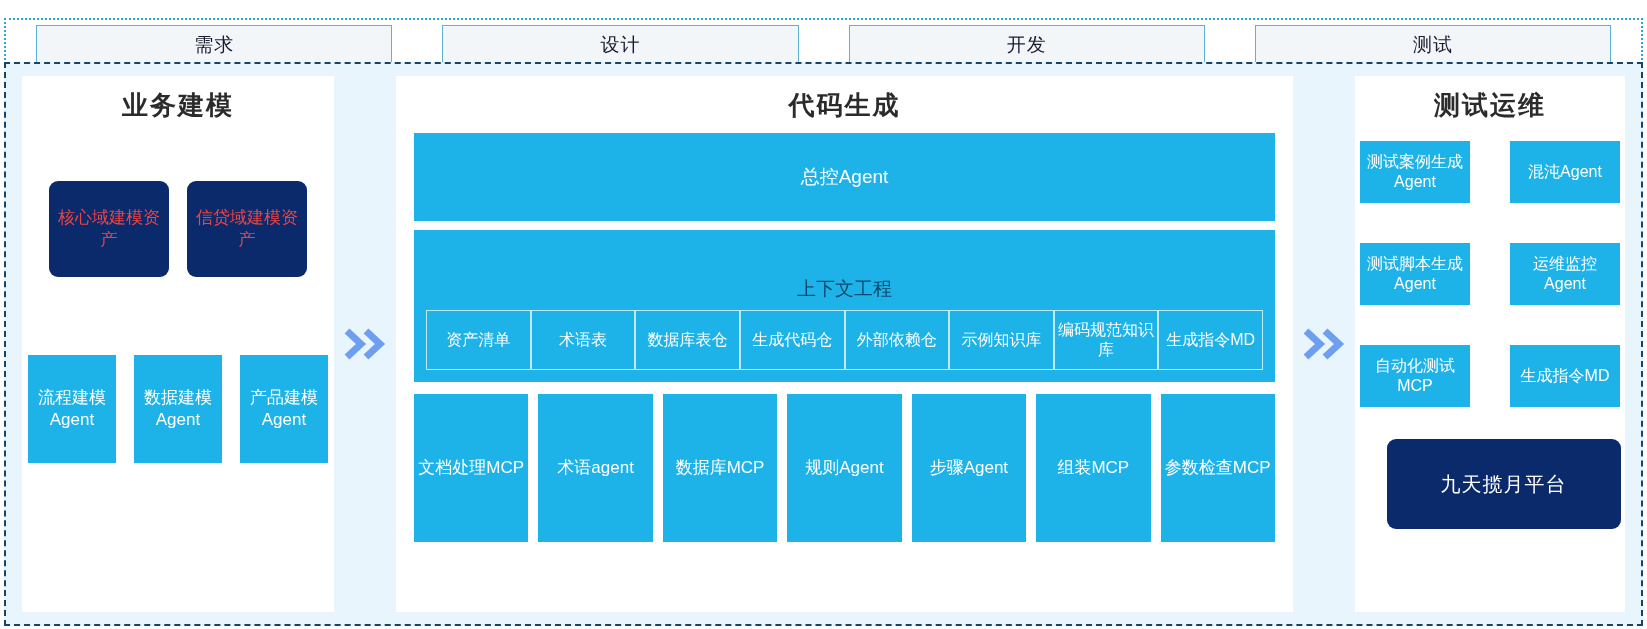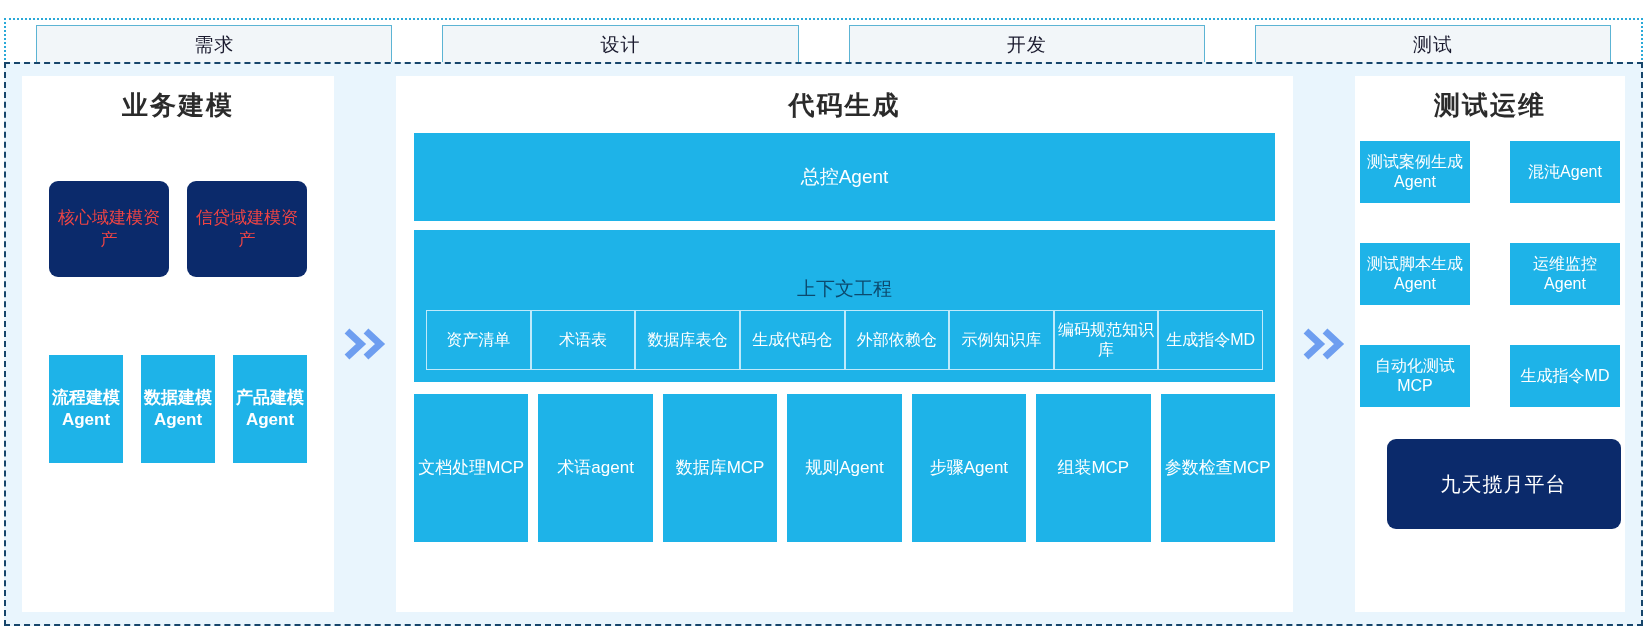--- a/index.html
+++ b/index.html
@@ -84,30 +84,29 @@
     justify-content: center;
     text-align: center;
     padding: 0 6px;
   }
   .model-agent-row {
     display: flex;
     gap: 18px;
     margin-top: 78px;
   }
   .model-agent {
-    width: 74px; height: 108px;
+    width: 88px; height: 108px;
     background: #1eb3e8;
     color: #ffffff;
     font-size: 17px;
     line-height: 1.3;
     display: flex;
     align-items: center;
     justify-content: center;
     text-align: center;
-    font-weight: bold;
   }
 
   
   .chevron {
     flex: 0 0 62px;
     display: flex;
     align-items: center;
     justify-content: center;
     color: #6e9ef0;
     font-size: 34px;

